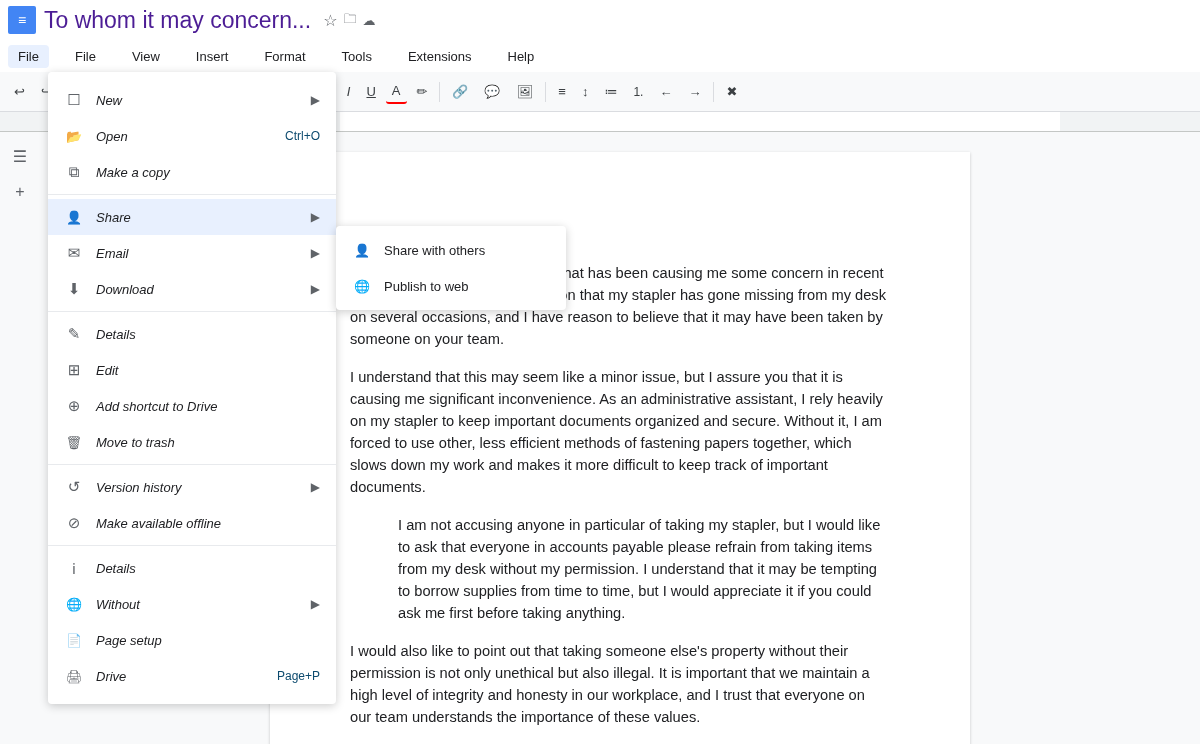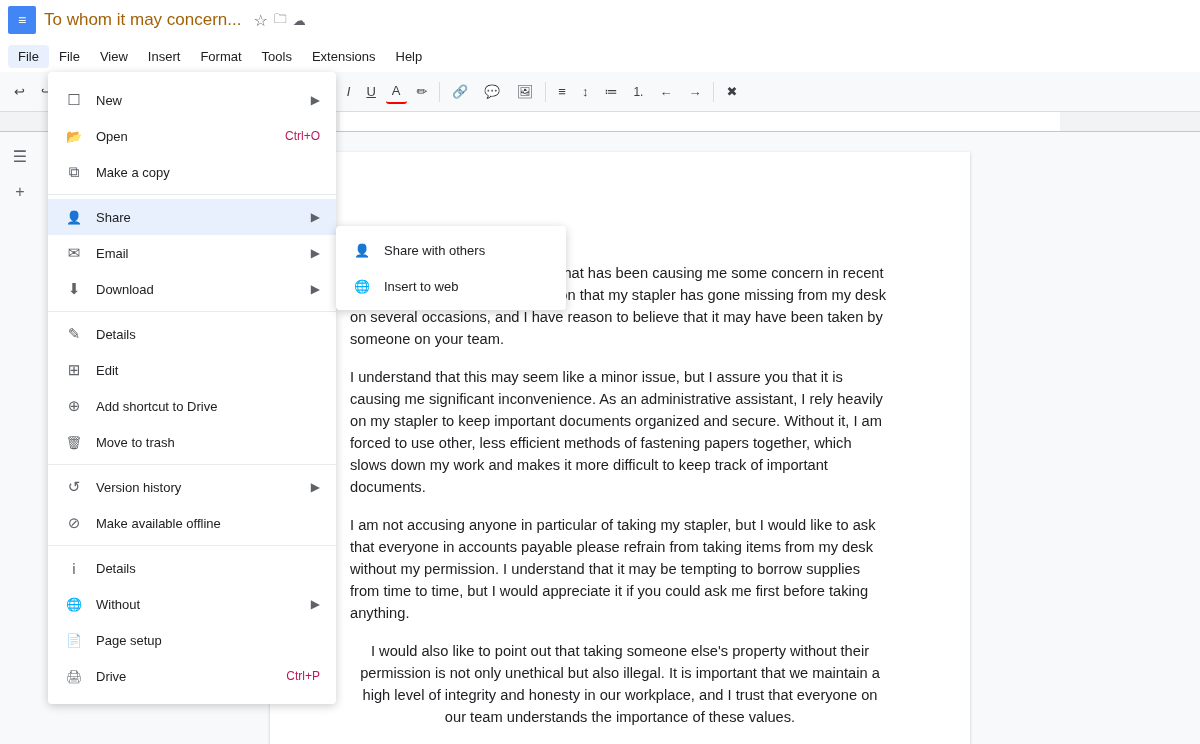--- a/index.html
+++ b/index.html
@@ -17,41 +17,41 @@
     .doc-icon {
       width: 28px; height: 28px;
       background: #4285f4;
       border-radius: 2px;
       display: flex; align-items: center; justify-content: center;
       color: white; font-size: 10px; font-weight: bold;
       flex-shrink: 0;
     }
     .doc-icon::after { content: '≡'; font-size: 14px; }
     .doc-title {
-      font-size: 17px;
-      color: #a16207;
+      font-size: 23px;
+      color: #4c1d95;
       margin-right: 4px;
     }
     .title-icons {
       display: flex; gap: 6px; align-items: center;
     }
     .title-icon {
       color: #5f6368;
       font-size: 16px;
       cursor: pointer;
     }
 
     
     .menu-bar {
       display: flex;
       align-items: center;
       padding: 0 8px;
       background: white;
       height: 32px;
-      gap: 0;
+      gap: 16px;
     }
     .menu-item {
       padding: 4px 10px;
       font-size: 13px;
       color: #202124;
       cursor: pointer;
       border-radius: 4px;
     }
     .menu-item.active { background: #e8f0fe; }
 
@@ -176,23 +176,23 @@
     .menu-row.highlighted { background: #e8f0fe; }
 
     .menu-row-icon {
       width: 20px; height: 20px;
       margin-right: 12px;
       display: flex; align-items: center; justify-content: center;
       color: #5f6368;
       font-size: 15px;
       flex-shrink: 0;
     }
-    .menu-row-label { flex: 1; }
+    .menu-row-label { flex: 1; font-style: italic; }
     .menu-row-shortcut {
-      color: #be185d;
+      color: #0c4a6e;
       font-size: 12px;
       margin-left: 8px;
     }
     .menu-row-arrow {
       color: #5f6368;
       font-size: 12px;
       margin-left: 4px;
     }
 
     
@@ -310,22 +310,22 @@
   <div class="sidebar-left">
     <div class="sidebar-icon">☰</div>
     <div class="sidebar-icon">+</div>
   </div>
 
   <div class="page-container">
     <div class="page">
       <p style="margin-bottom:16px;">im,</p>
       <p style="margin-bottom:16px;">I am writing to address a matter that has been causing me some concern in recent weeks. It has come to my attention that my stapler has gone missing from my desk on several occasions, and I have reason to believe that it may have been taken by someone on your team.</p>
       <p style="margin-bottom:16px;">I understand that this may seem like a minor issue, but I assure you that it is causing me significant inconvenience. As an administrative assistant, I rely heavily on my stapler to keep important documents organized and secure. Without it, I am forced to use other, less efficient methods of fastening papers together, which slows down my work and makes it more difficult to keep track of important documents.</p>
-      <p style="margin-bottom:16px;">I am not accusing anyone in particular of taking my stapler, but I would like to ask that everyone in accounts payable please refrain from taking items from my desk without my permission. I understand that it may be tempting to borrow supplies from time to time, but I would appreciate it if you could ask me first before taking anything.</p>
-      <p style="margin-bottom:20px;text-align:center;">I would also like to point out that taking someone else's property without their permission is not only unethical but also illegal. It is important that we maintain a high level of integrity and honesty in our workplace, and I trust that everyone on our team understands the importance of these values.</p>
+      <p style="margin-bottom:16px;margin-left:48px;">I am not accusing anyone in particular of taking my stapler, but I would like to ask that everyone in accounts payable please refrain from taking items from my desk without my permission. I understand that it may be tempting to borrow supplies from time to time, but I would appreciate it if you could ask me first before taking anything.</p>
+      <p style="margin-bottom:20px;">I would also like to point out that taking someone else's property without their permission is not only unethical but also illegal. It is important that we maintain a high level of integrity and honesty in our workplace, and I trust that everyone on our team understands the importance of these values.</p>
 
     </div>
   </div>
 </div>
 
 <div class="file-menu">
 
   <div class="menu-section">
     <div class="menu-row">
       <span class="menu-row-icon">☐</span>
@@ -402,27 +402,27 @@
       <span class="menu-row-label">Without</span>
       <span class="menu-row-arrow">▶</span>
     </div>
     <div class="menu-row">
       <span class="menu-row-icon" style="font-size:13px;">📄</span>
       <span class="menu-row-label">Page setup</span>
     </div>
     <div class="menu-row">
       <span class="menu-row-icon" style="font-size:13px;">🖨</span>
       <span class="menu-row-label">Drive</span>
-      <span class="menu-row-shortcut">Ctrl+P</span>
+      <span class="menu-row-shortcut">Page+P</span>
     </div>
   </div>
 </div>
 
 <div class="share-submenu">
   <div class="share-submenu-row">
     <span class="share-submenu-icon" style="font-size:13px;">👤</span>
     <span>Share with others</span>
   </div>
   <div class="share-submenu-row">
     <span class="share-submenu-icon" style="font-size:13px;">🌐</span>
-    <span>Insert to web</span>
+    <span>Publish to web</span>
   </div>
 </div>
 
 </body></html>

